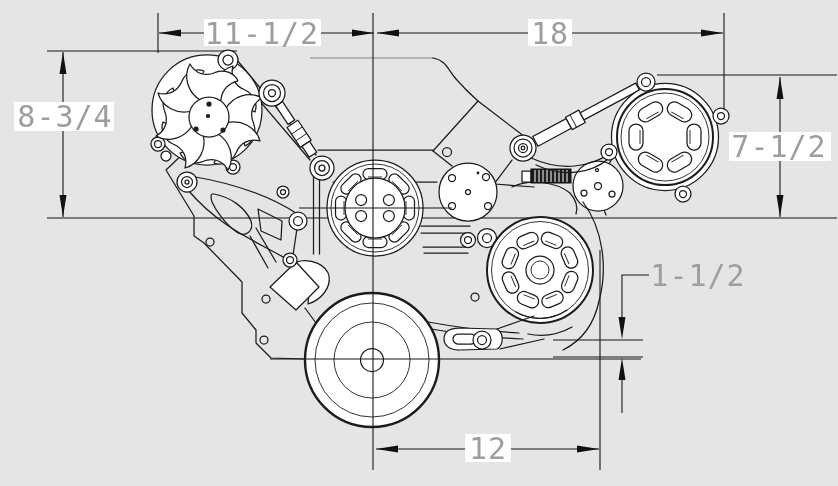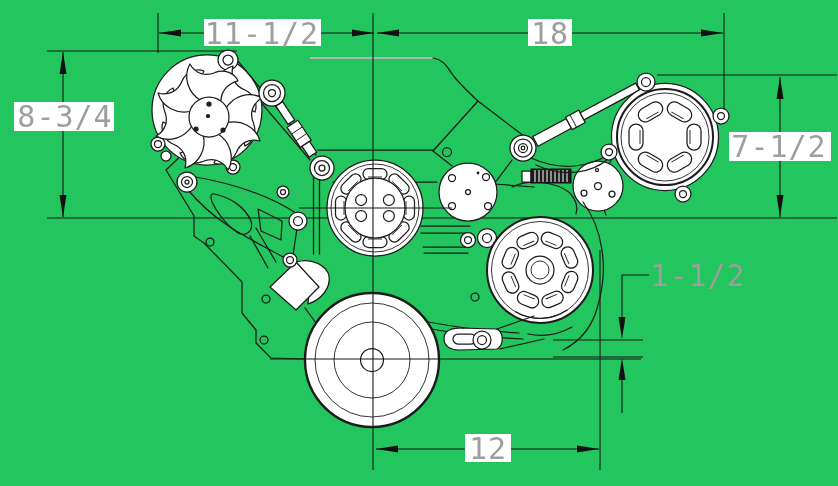--- a/index.html
+++ b/index.html
@@ -1,16 +1,16 @@
 <!DOCTYPE html>
 <html><head>
 <meta charset="utf-8">
 <style>
   html,body{margin:0;padding:0;background:#ffffff;}
-  .stage{position:relative;width:838px;height:486px;background:#22c55e;overflow:hidden;
+  .stage{position:relative;width:838px;height:486px;background:#e5e5e5;overflow:hidden;
          font-family:"DejaVu Sans",sans-serif;}
   svg{position:absolute;inset:0;}
   
   .s   {stroke:#1c1c1c; fill:none; stroke-width:1.25; stroke-linecap:round; stroke-linejoin:round;}
   .sw  {stroke:#1c1c1c; fill:#ffffff; stroke-width:1.25; stroke-linejoin:round;}
   .sw2 {stroke:#1c1c1c; fill:#ffffff; stroke-width:2;}
   .sw24{stroke:#1c1c1c; fill:#ffffff; stroke-width:2.4;}
   .thin{stroke:#1c1c1c; fill:none; stroke-width:0.9;}
   .gray{stroke:#b4b4b4; fill:none; stroke-width:2.2;}
   .dim {stroke:#161616; fill:none; stroke-width:1.1;}

